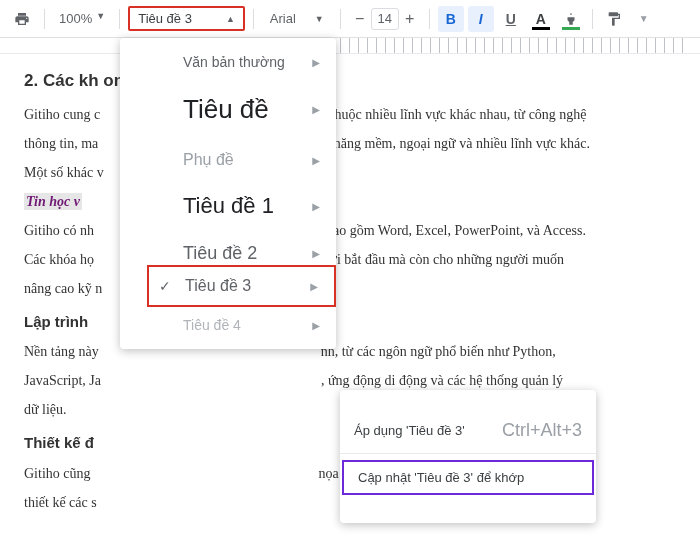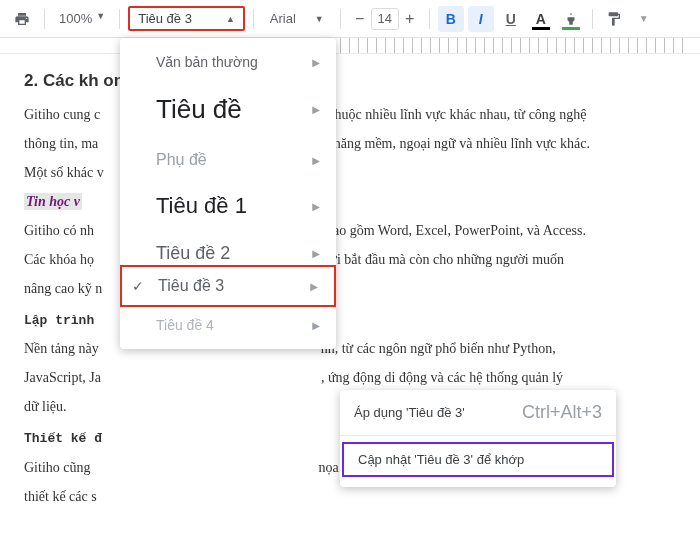--- a/index.html
+++ b/index.html
@@ -21,38 +21,38 @@
   .fmt-a { position: relative; color: #3c4043; }
   .fmt-a::after { content:''; position:absolute; bottom:2px; left:4px; right:4px; height:3px; background:#000; }
   .fmt-hl { position: relative; }
   .fmt-hl::after { content:''; position:absolute; bottom:2px; left:4px; right:4px; height:3px; background:#34a853; }
   
   .ruler { height: 16px; background: #fff; border-bottom: 1px solid #e8eaed; position: relative; }
   .ruler-marks { position: absolute; left: 340px; right: 10px; top: 0; bottom: 0; background: repeating-linear-gradient(to right, #bdc1c6 0, #bdc1c6 1px, transparent 1px, transparent 9px); }
   
   .doc { position: absolute; top: 54px; left: 0; right: 0; bottom: 0; padding: 14px 24px 0 24px; color: #333; font-family: 'Times New Roman', serif; font-size: 14px; line-height: 1.5; }
   .doc h2 { font-family: Arial; font-weight: bold; font-size: 17px; margin-bottom: 10px; }
-  .doc h3 { font-family: Liberation Mono, monospace; font-weight: bold; font-size: 13px; margin: 12px 0 8px; }
+  .doc h3 { font-family: Liberation Sans, sans-serif; font-weight: bold; font-size: 15px; margin: 12px 0 8px; }
   .doc p { margin-bottom: 8px; }
   .hl-green { background: #e6e6e6; color: #701a75; font-weight: bold; font-style: italic; padding: 1px 2px; }
   
   .menu { position: absolute; top: 38px; left: 120px; width: 216px; background: #fff; border-radius: 4px; box-shadow: 0 2px 10px rgba(0,0,0,.25); padding: 6px 0; z-index: 10; }
-  .menu-item { display: flex; align-items: center; padding: 10px 16px 10px 36px; position: relative; cursor: pointer; color: #3c4043; }
+  .menu-item { display: flex; align-items: center; padding: 10px 16px 10px 36px; position: relative; cursor: pointer; color: #3c4043; margin-left: 27px; }
   .menu-item .arrow { margin-left: auto; color: #9aa0a6; font-size: 10px; }
   .menu-item.sel { border: 2px solid #d93025; }
   .menu-item .check { position: absolute; left: 10px; color: #5f6368; font-size: 14px; }
   .mi-normal { font-size: 14px; color: #5f6368; }
   .mi-title { font-size: 26px; font-weight: 400; color: #202124; padding-top:14px; padding-bottom:14px; }
   .mi-sub { font-size: 16px; color: #9aa0a6; padding-top:12px; padding-bottom:12px; }
   .mi-h1 { font-size: 22px; color: #202124; padding-top:12px; padding-bottom:12px; }
   .mi-h2 { font-size: 18px; color: #5f6368; padding-top:12px; padding-bottom:1px; }
   .mi-h3 { font-size: 16px; color: #5f6368; }
   .mi-h4 { font-size: 14px; color: #b0b4b9; }
   
-  .submenu { position: absolute; top: 390px; left: 340px; width: 276px; background: #fff; border-radius: 4px; box-shadow: 0 2px 10px rgba(0,0,0,.25); padding: 4px 0; z-index: 11; }
+  .submenu { position: absolute; top: 390px; left: 340px; width: 256px; background: #fff; border-radius: 4px; box-shadow: 0 2px 10px rgba(0,0,0,.25); padding: 22px 0; z-index: 11; }
   .sub-item { display: flex; align-items: center; padding: 8px 14px; font-size: 13px; color: #3c4043; cursor: pointer; font-family: Arial; }
   .sub-item .kbd { margin-left: auto; color: #9aa0a6; font-size: 18px; }
   .sub-sep { height: 1px; background: #e8eaed; margin: 4px 0; }
   .sub-item.boxed { border: 2px solid #6d28d9; margin: 6px 2px; }
 </style>
 </head>
 <body>
 
 <div class="toolbar">
   <div class="tb-btn">

